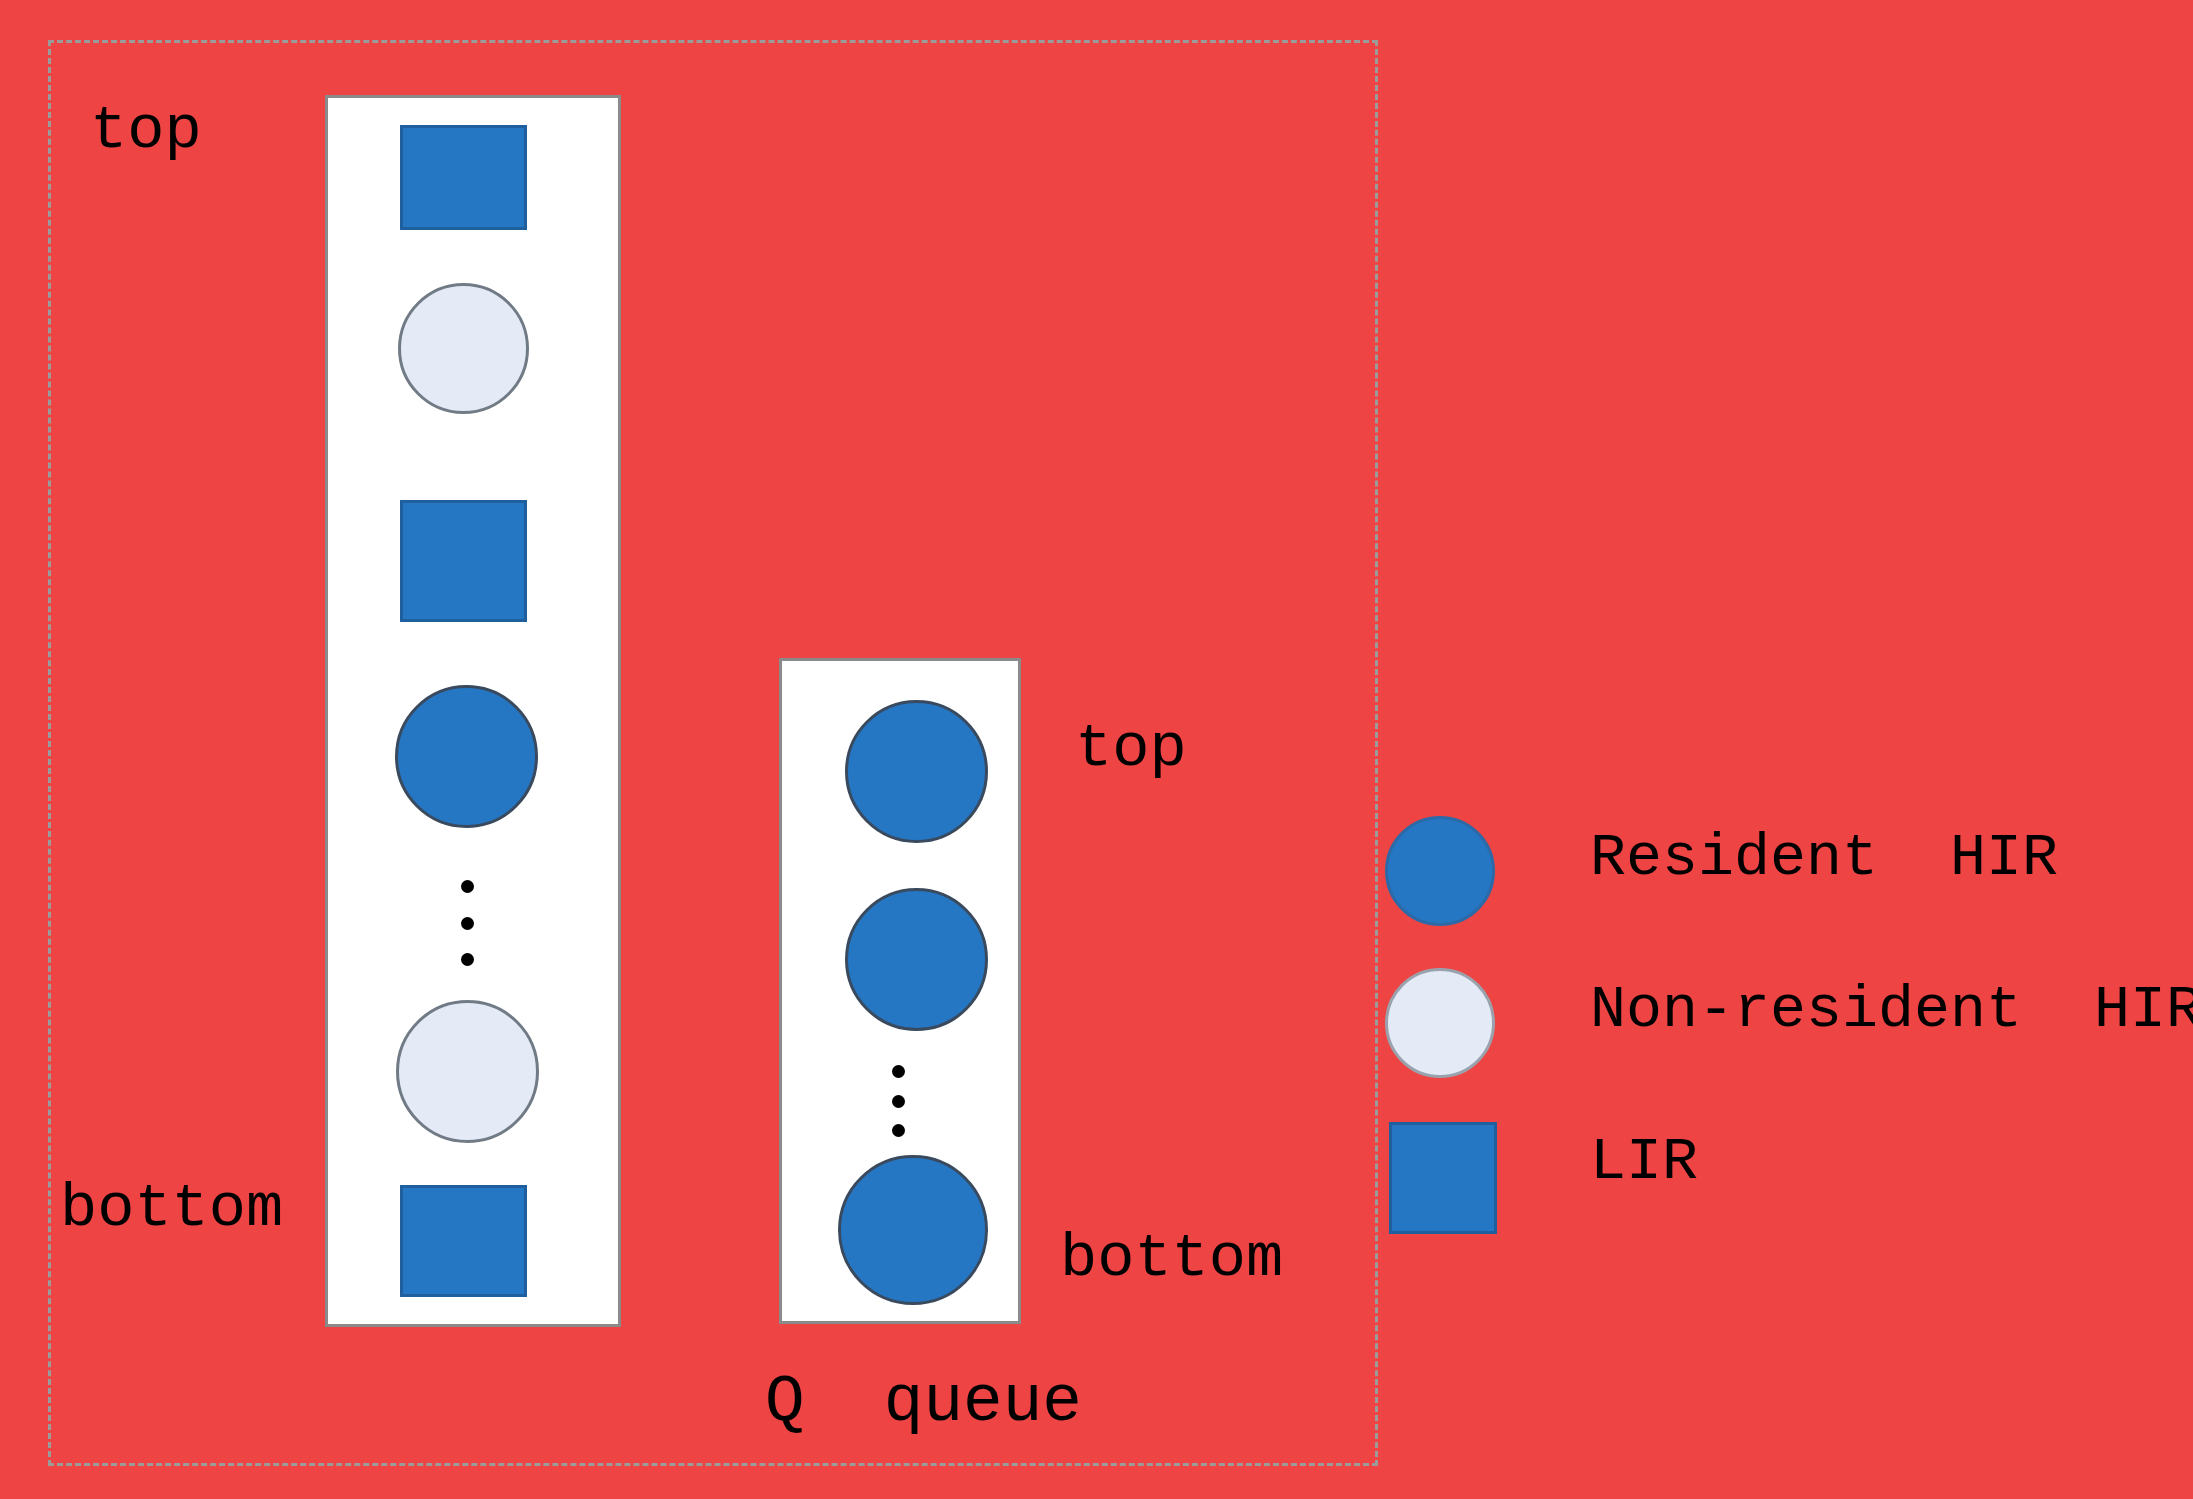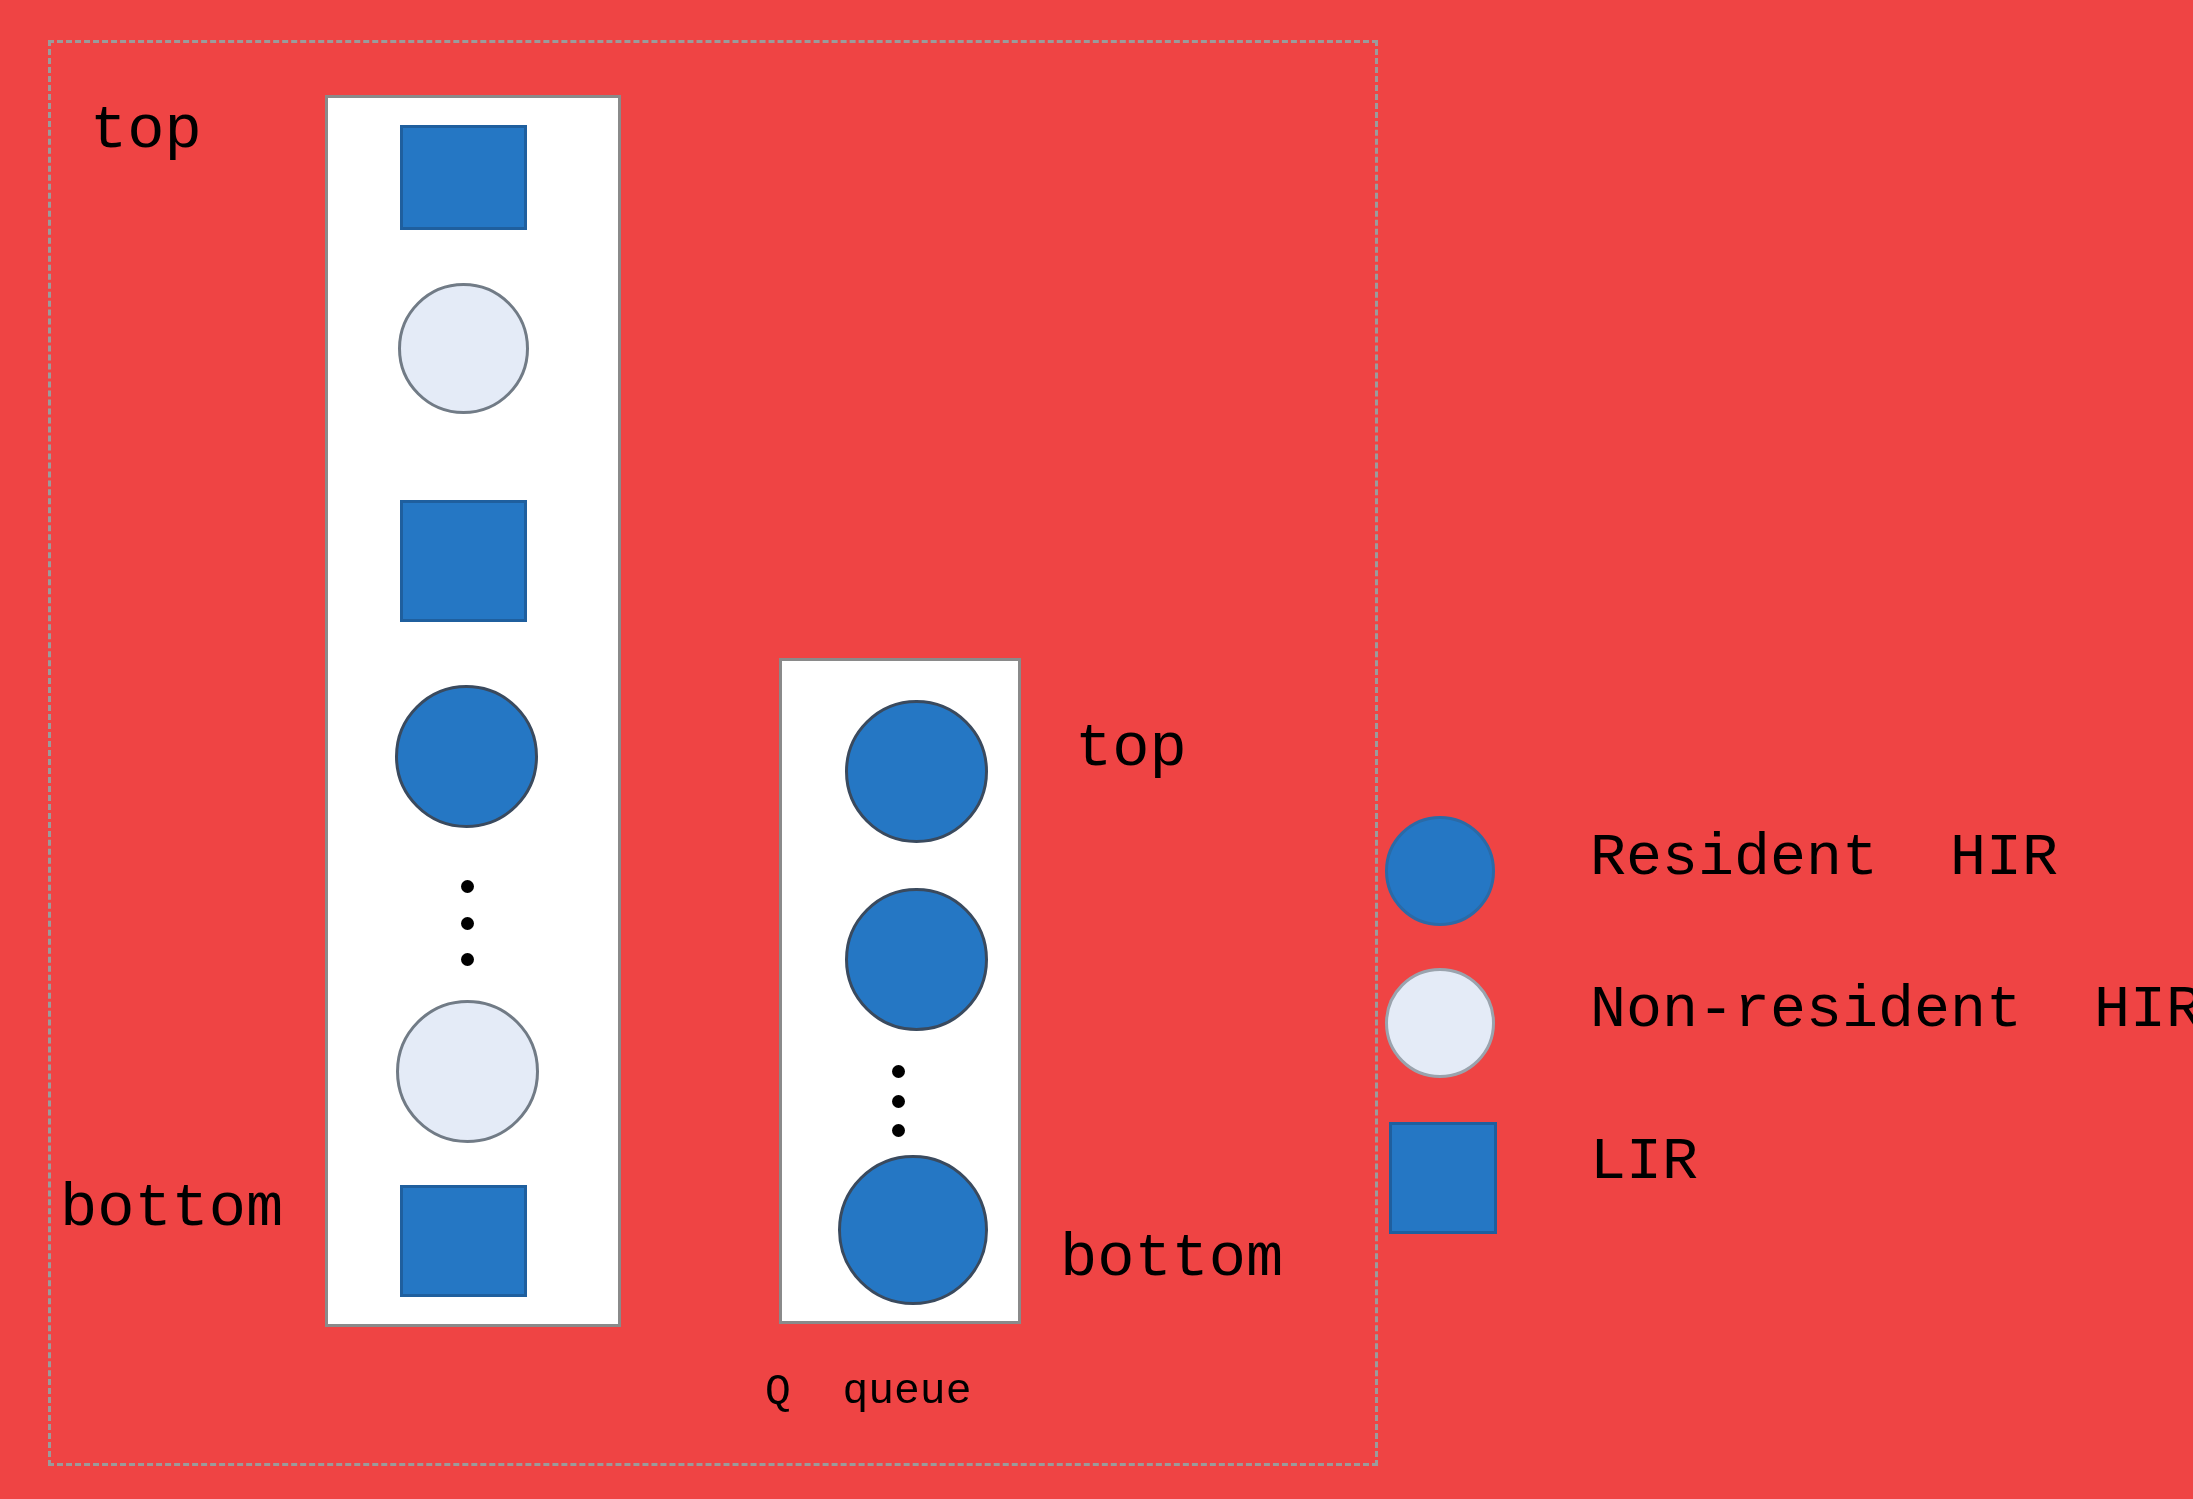--- a/index.html
+++ b/index.html
@@ -90,21 +90,21 @@
     white-space: pre;
     line-height: 1;
   }
 
   .lbl-top-s      { left: 90px;  top: 100px;  font-size: 62px; }
   .lbl-bottom-s   { left: 60px;  top: 1178px; font-size: 62px; }
   .lbl-caption-s  { left: 300px; top: 1370px; font-size: 66px; }
 
   .lbl-top-q      { left: 1075px; top: 718px;  font-size: 62px; }
   .lbl-bottom-q   { left: 1060px; top: 1228px; font-size: 62px; }
-  .lbl-caption-q  { left: 765px;  top: 1370px; font-size: 43px; }
+  .lbl-caption-q  { left: 765px;  top: 1370px; font-size: 66px; }
 
   
   .legend {
     position: absolute;
     left: 1385px;
     top: 800px;
   }
   .legend-row {
     position: relative;
     height: 152px;

